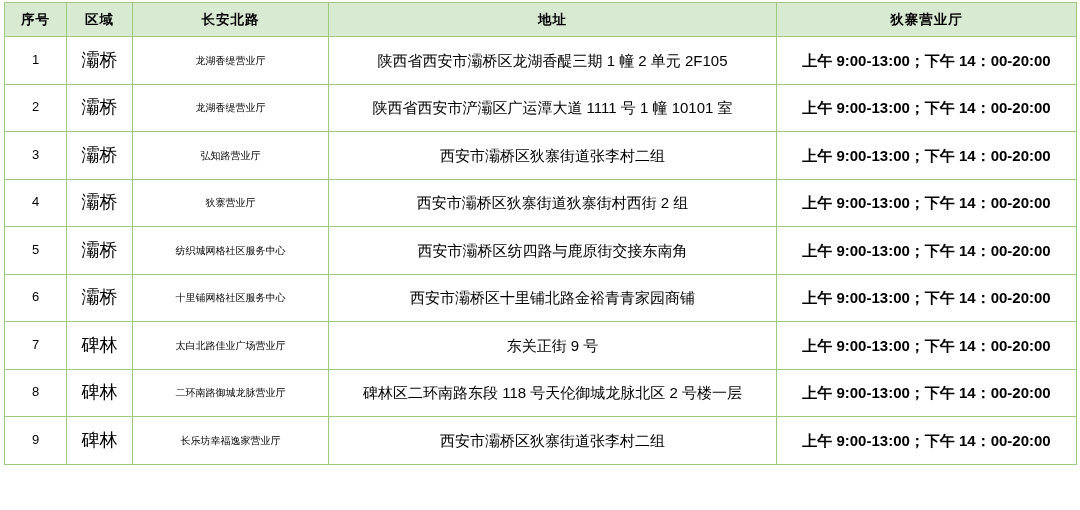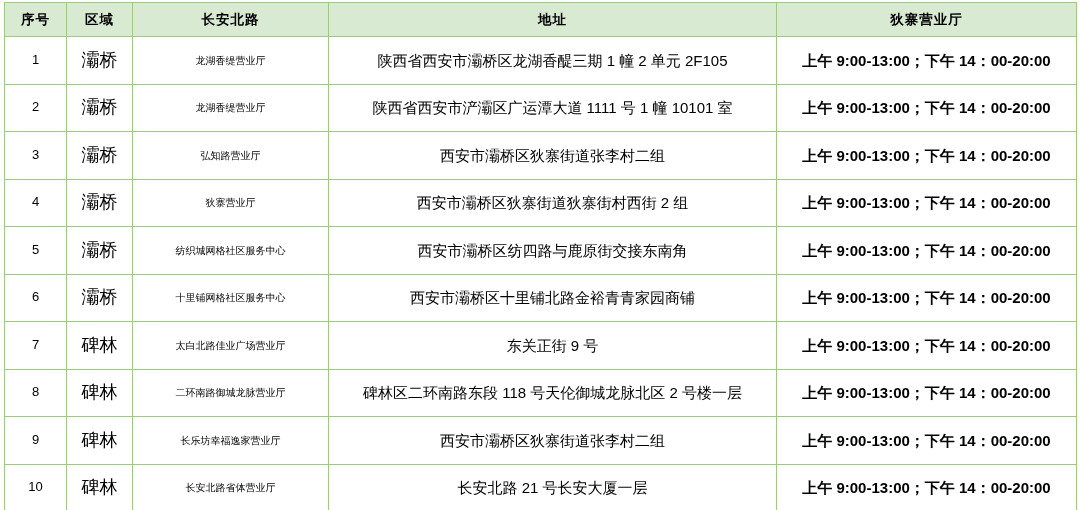--- a/index.html
+++ b/index.html
@@ -144,22 +144,15 @@
         <td class="addr">碑林区二环南路东段 118 号天伦御城龙脉北区 2 号楼一层</td>
         <td class="hours">上午 9:00-13:00；下午 14：00-20:00</td>
       </tr>
       <tr>
         <td class="idx">9</td>
         <td class="area">碑林</td>
         <td class="name">长乐坊幸福逸家营业厅</td>
         <td class="addr">西安市灞桥区狄寨街道张李村二组</td>
         <td class="hours">上午 9:00-13:00；下午 14：00-20:00</td>
       </tr>
-      <tr>
-        <td class="idx">10</td>
-        <td class="area">碑林</td>
-        <td class="name">长安北路省体营业厅</td>
-        <td class="addr">长安北路 21 号长安大厦一层</td>
-        <td class="hours">上午 9:00-13:00；下午 14：00-20:00</td>
-      </tr>
     </tbody>
   </table>
 </div>
 
 </body></html>

